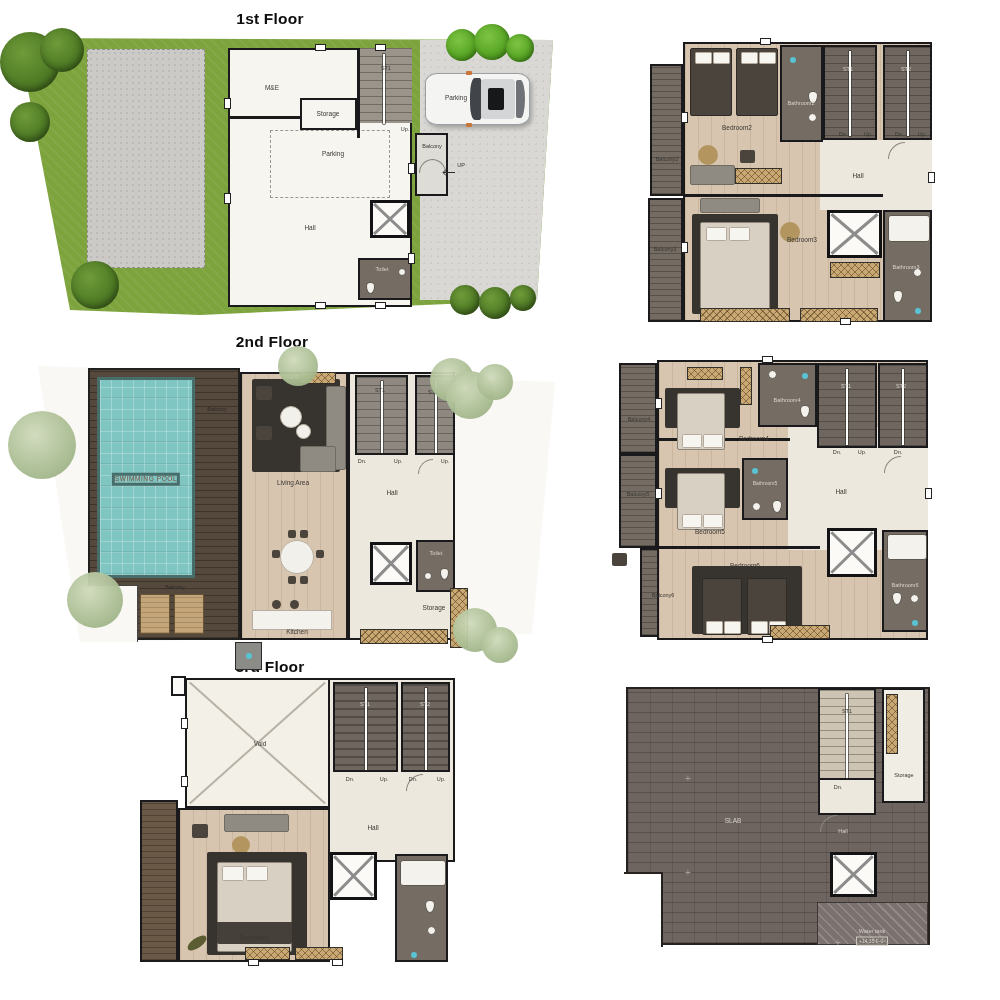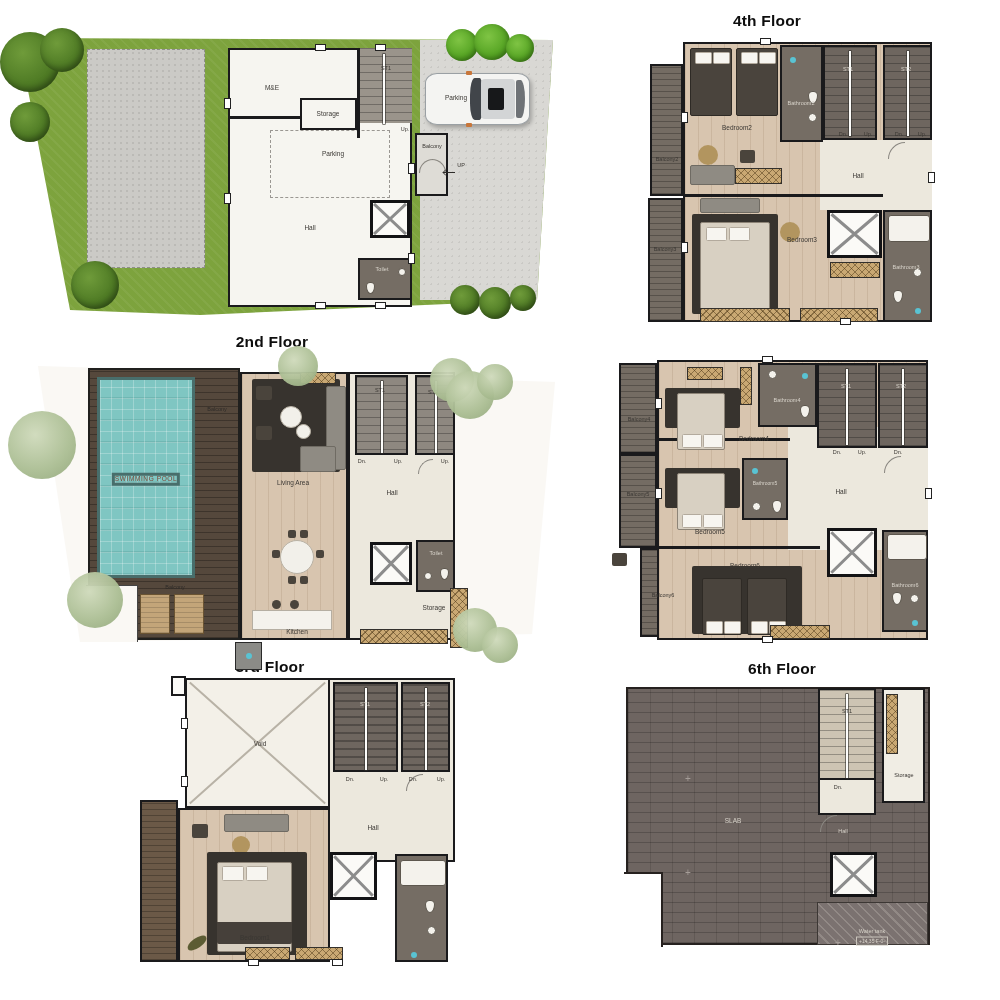--- a/index.html
+++ b/index.html
@@ -57,20 +57,21 @@
   .lounger{background:#c3a579;border:1px solid #6b5432;background-image:repeating-linear-gradient(0deg,rgba(0,0,0,.15) 0 1px,transparent 1px 5px);z-index:12;}
   .carbody{background:#f4f4f2;border:1.5px solid #9aa0a4;border-radius:12px/10px;box-shadow:2px 3px 4px rgba(0,0,0,.25);z-index:30;}
   .plus{position:absolute;color:#a59d98;font-size:10px;z-index:30;transform:translate(-50%,-50%);}
 </style>
 </head>
 <body>
 
 <div id="page">
 
 <section class="panel" style="left:15px;top:8px;width:545px;height:320px;">
+  <div class="ttl" style="left:0;top:2px;width:510px;">1st Floor</div>
   <div class="a lawn" style="left:0;top:28px;width:545px;height:285px;clip-path:polygon(3px 2px,538px 4px,522px 264px,185px 279px,55px 274px);"></div>
   <div class="a paving" style="left:0;top:28px;width:545px;height:285px;clip-path:polygon(405px 4px,538px 4px,522px 264px,405px 264px);"></div>
   <div class="a gravel" style="left:72px;top:41px;width:118px;height:219px;"></div>
 
   <div class="a ivory wall" style="left:213px;top:40px;width:184px;height:259px;z-index:5;"></div>
   <div class="a" style="left:213px;top:108px;width:131px;height:2.5px;background:#1a1a1c;z-index:8;"></div>
   <div class="a wall2 ivory" style="left:285px;top:90px;width:57px;height:32px;z-index:8;"></div>
   <div class="a sgray stair" style="left:342px;top:40px;width:55px;height:75px;z-index:6;"></div>
   <div class="rail" style="left:368px;top:46px;height:70px;"></div>
   <div class="a" style="left:342px;top:40px;width:2.5px;height:90px;background:#1a1a1c;z-index:8;"></div>
@@ -261,21 +262,20 @@
   </div>
   <div class="a hatch" style="left:135px;top:289px;width:45px;height:13px;"></div>
   <div class="a hatch" style="left:185px;top:289px;width:48px;height:13px;"></div>
   <div class="gm" style="left:71px;top:60px;"></div>
   <div class="gm" style="left:71px;top:118px;"></div>
   <div class="gm gmh" style="left:138px;top:301px;"></div>
   <div class="gm gmh" style="left:222px;top:301px;"></div>
 </section>
 
 <section class="panel" style="left:640px;top:12px;width:300px;height:318px;">
-  <div class="ttl" style="left:0;top:0;width:254px;">4th Floor</div>
   <div class="a balcg wall2" style="left:10px;top:52px;width:33px;height:132px;"></div>
   <div class="a balcg wall2" style="left:8px;top:186px;width:35px;height:124px;"></div>
   <div class="lbl xs" style="left:27px;top:148px;">Balcony2</div>
   <div class="lbl xs" style="left:25px;top:238px;">Balcony3</div>
 
   <div class="a wood wall" style="left:43px;top:30px;width:249px;height:280px;z-index:4;"></div>
 
   <div class="a bedD" style="left:50px;top:36px;width:42px;height:68px;">
         <div class="pil" style="left:4px;top:3px;width:15px;height:10px;"></div>
         <div class="pil" style="left:22px;top:3px;width:15px;height:10px;"></div>
@@ -420,21 +420,20 @@
   <div class="lbl lt xs" style="left:293px;top:248px;z-index:41;">Bathroom6</div>
   <div class="a hatch" style="left:158px;top:287px;width:60px;height:14px;"></div>
   <div class="gm" style="left:43px;top:60px;"></div>
   <div class="gm" style="left:43px;top:150px;"></div>
   <div class="gm" style="left:313px;top:150px;"></div>
   <div class="gm gmh" style="left:150px;top:18px;"></div>
   <div class="gm gmh" style="left:150px;top:298px;"></div>
 </section>
 
 <section class="panel" style="left:622px;top:660px;width:370px;height:300px;">
-  <div class="ttl" style="left:0;top:0;width:320px;">6th Floor</div>
   <div class="a slab" style="left:4px;top:27px;width:304px;height:258px;"></div>
   <div class="a" style="left:2px;top:212px;width:39px;height:75px;background:#ffffff;border-top:2px solid #26211f;border-right:2px solid #26211f;z-index:6;"></div>
   <div class="lbl lt" style="left:111px;top:161px;z-index:41;">SLAB</div>
   <div class="plus" style="left:66px;top:118px;">+</div>
   <div class="plus" style="left:66px;top:212px;">+</div>
   <div class="plus" style="left:216px;top:282px;">+</div>
 
   <div class="a stan stair wall2" style="left:196px;top:28px;width:58px;height:92px;z-index:7;"></div>
   <div class="rail" style="left:224px;top:34px;height:84px;z-index:21;"></div>
   <div class="a cream wall2" style="left:196px;top:118px;width:58px;height:37px;z-index:7;"></div>

